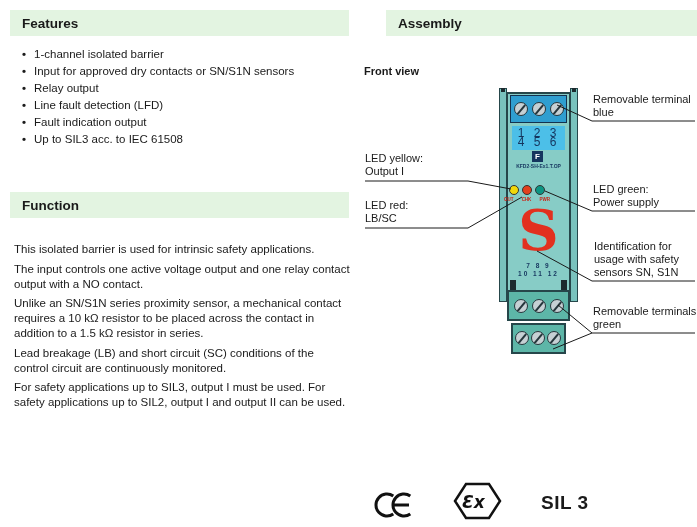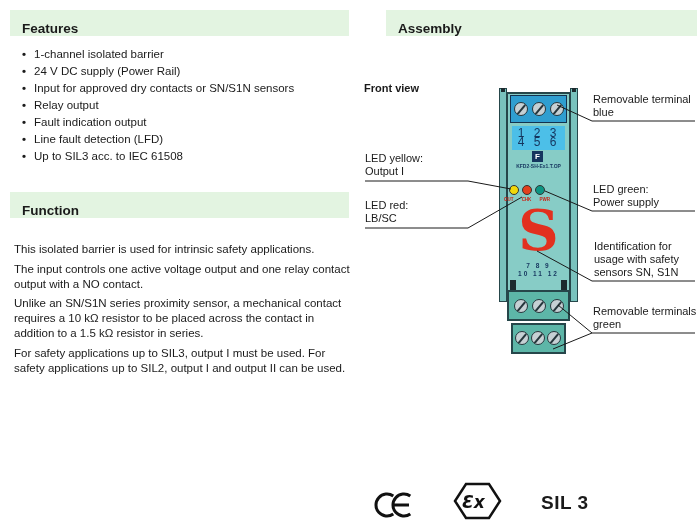--- a/index.html
+++ b/index.html
@@ -1,35 +1,35 @@
 <!DOCTYPE html>
 <html><head>
 <meta charset="utf-8">
 <style>
   html,body{margin:0;padding:0;}
   body{
     width:697px;height:527px;position:relative;background:#ffffff;
     font-family:"Liberation Sans",sans-serif;color:#1a1a1a;overflow:hidden;
   }
   .section-header{
-    position:absolute;height:26px;background:#e3f4e1;display:flex;align-items:flex-end;
+    position:absolute;height:26px;background:#e3f4e1;display:flex;align-items:center;
     padding-left:12px;box-sizing:border-box;font-weight:bold;font-size:13.5px;
   }
   #features-header{left:10px;top:10px;width:339px;}
   #function-header{left:10px;top:192px;width:339px;}
   #assembly-header{left:386px;top:10px;width:340px;}
 
   .features-list{position:absolute;left:22px;top:46px;width:324px;margin:0;padding:0;list-style:none;font-size:11.5px;text-align:center;}
   .features-list li{display:flex;gap:8px;line-height:17px;}
   .features-list li::before{content:"\2022";font-weight:bold;}
 
   .function-paragraphs{position:absolute;left:14px;top:242px;width:336px;font-size:11.5px;}
   .function-paragraphs p{margin:0 0 5px 0;line-height:14.8px;}
 
-  .front-view{position:absolute;left:364px;top:82px;font-size:11px;font-weight:bold;}
+  .front-view{position:absolute;left:364px;top:65px;font-size:11px;font-weight:bold;}
 
   .callout{position:absolute;font-size:11px;line-height:13px;}
   #co-terminal-blue{left:593px;top:93px;width:106px;}
   #co-led-yellow{left:365px;top:152px;width:110px;}
   #co-led-red{left:365px;top:199px;width:110px;}
   #co-led-green{left:593px;top:183px;width:106px;}
   #co-identification{left:594px;top:240px;width:106px;}
   #co-terminals-green{left:593px;top:305px;width:106px;}
 
   
@@ -71,47 +71,45 @@
 
 <div class="section-header" id="features-header">
   <span>Features</span>
 </div>
 
 <ul class="features-list">
   <li>
       <span>1-channel isolated barrier</span>
     </li>
   <li>
-      <span>24 V DC supply (Power Rail)</span>
-    </li>
-  <li>
       <span>Input for approved dry contacts or SN/S1N sensors</span>
     </li>
   <li>
       <span>Relay output</span>
     </li>
   <li>
+      <span>Line fault detection (LFD)</span>
+    </li>
+  <li>
       <span>Fault indication output</span>
-    </li>
-  <li>
-      <span>Line fault detection (LFD)</span>
     </li>
   <li>
       <span>Up to SIL3 acc. to IEC 61508</span>
     </li>
 </ul>
 
 <div class="section-header" id="function-header">
   <span>Function</span>
 </div>
 
 <div class="function-paragraphs">
   <p>This isolated barrier is used for intrinsic safety applications.</p>
   <p>The input controls one active voltage output and one relay contact output with a NO contact.</p>
   <p>Unlike an SN/S1N series proximity sensor, a mechanical contact requires a 10 kΩ resistor to be placed across the contact in addition to a 1.5 kΩ resistor in series.</p>
+  <p>Lead breakage (LB) and short circuit (SC) conditions of the control circuit are continuously monitored.</p>
   <p>For safety applications up to SIL3, output I must be used. For safety applications up to SIL2, output I and output II can be used.</p>
 </div>
 
 <div class="section-header" id="assembly-header">
   <span>Assembly</span>
 </div>
 
 <div class="front-view">Front view</div>
 
 <div class="abs rail" id="rail-left"></div>

